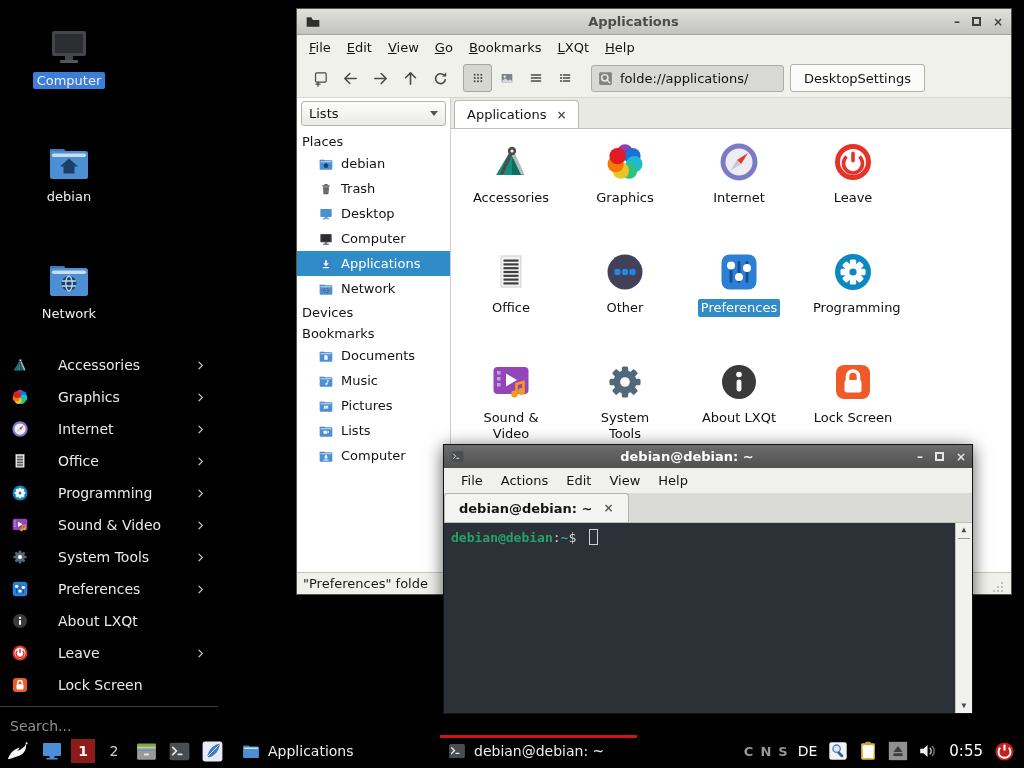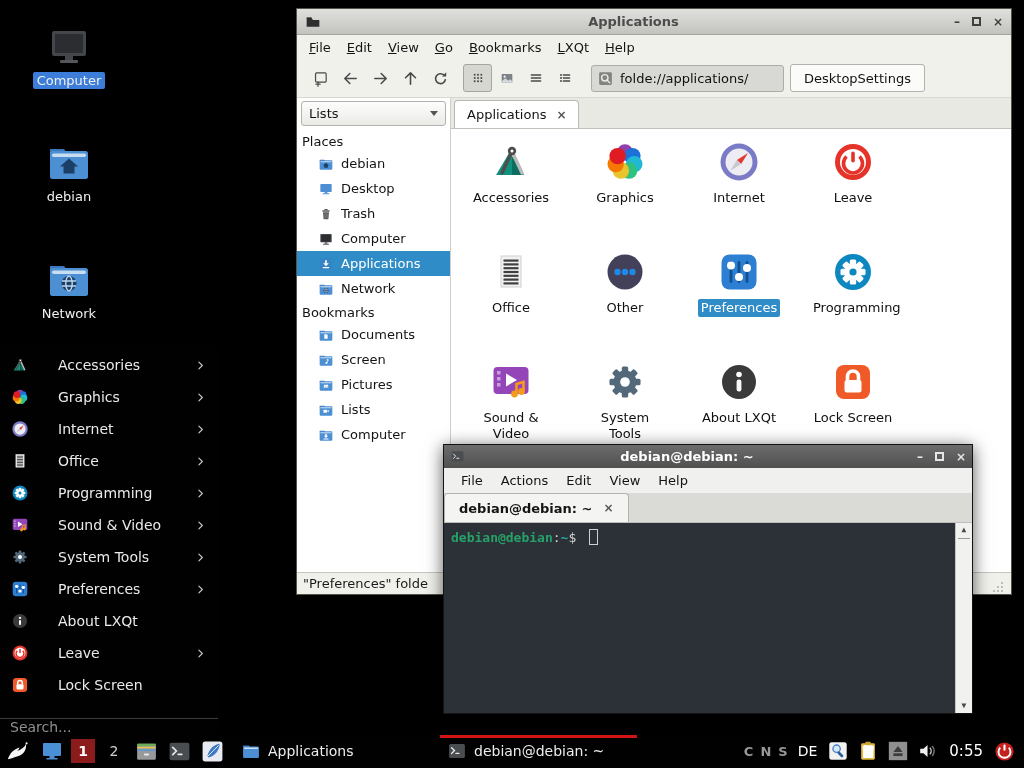--- a/index.html
+++ b/index.html
@@ -13,21 +13,21 @@
 .desk-icon .di-icn{width:48px;height:48px}
 .desk-label{margin-top:2px;font-size:13px;color:#f0f0f0;padding:1px 4px;border-radius:2px;white-space:nowrap}
 .desk-label.selected{background:var(--desktop-select)}
 
 
 #main-menu{position:absolute;left:0;top:346px;width:218px;height:388px;background:#010101;z-index:3;display:flex;flex-direction:column;padding-top:3px}
 .menu-item{height:32px;display:flex;align-items:center;padding:0 12px 0 10px;color:#eaeaea;font-size:14px}
 .menu-item .mi-icn{width:20px;height:20px;margin-right:28px}
 .menu-item .mi-label{flex:1}
 .menu-item .mi-arrow{width:11px;height:11px}
-#menu-search{margin-top:17px;border-top:1px solid #3c3c3c;height:30px;display:flex;align-items:flex-start;padding:0 10px;color:#8f8f8f;font-size:14px}
+#menu-search{margin-top:5px;border-top:1px solid #3c3c3c;height:30px;display:flex;align-items:flex-end;padding:0 10px;color:#8f8f8f;font-size:14px}
 
 
 .win-controls{display:flex;align-items:center;gap:12px;margin-left:8px}
 .wc{font-size:12px;font-weight:bold;color:#3f3f3f;line-height:1}
 .wc.box{width:9px;height:9px;border:2px solid #3f3f3f}
 
 
 #fm-window{position:absolute;left:296px;top:8px;width:716px;height:587px;background:#f1f1ec;border:1px solid #51564b;z-index:2;display:flex;flex-direction:column;box-shadow:0 3px 16px rgba(0,0,0,.55)}
 .fm-titlebar{height:26px;background:linear-gradient(#e0e0dd,#c2c2bf);border-bottom:1px solid #a2a29e;display:flex;align-items:center;padding:0 8px;flex:0 0 auto}
 .fm-titlebar .tb-icn{width:16px;height:16px}
@@ -291,37 +291,37 @@
                   <rect x="5" y="13" width="38" height="28" rx="2.5" fill="#4d8fd3"></rect>
                   <rect x="7" y="15.5" width="34" height="3.5" rx="1.7" fill="#c8ddf2"></rect>
                   <path d="M24 20.5l-9 8h3.5v7h11v-7H33z" fill="#1c3f66"></path>
                 </svg>
               </span>
               <span>debian</span>
             </div>
             <div class="place-item">
               <span class="icn" style="width: 16px; height: 16px;">
                 <svg viewBox="0 0 48 48">
-                  <rect x="7" y="9" width="34" height="24" rx="2" fill="#4d8fd3"></rect>
-                  <rect x="20" y="33" width="8" height="4" fill="#4d8fd3"></rect>
-                  <rect x="14" y="37" width="20" height="3" rx="1" fill="#4d8fd3"></rect>
-                </svg>
-              </span>
-              <span>Desktop</span>
-            </div>
-            <div class="place-item">
-              <span class="icn" style="width: 16px; height: 16px;">
-                <svg viewBox="0 0 48 48">
                   <rect x="19" y="9" width="10" height="4" rx="1.5" fill="#5c5c5c"></rect>
                   <rect x="13" y="13" width="22" height="4" rx="1.5" fill="#5c5c5c"></rect>
                   <path d="M15 19h18l-1.6 19a2.5 2.5 0 0 1-2.5 2H19a2.5 2.5 0 0 1-2.5-2z" fill="#5c5c5c"></path>
                   <path d="M20.5 23v13M24 23v13M27.5 23v13" stroke="#8a8a8a" stroke-width="1.6"></path>
                 </svg>
               </span>
               <span>Trash</span>
+            </div>
+            <div class="place-item">
+              <span class="icn" style="width: 16px; height: 16px;">
+                <svg viewBox="0 0 48 48">
+                  <rect x="7" y="9" width="34" height="24" rx="2" fill="#4d8fd3"></rect>
+                  <rect x="20" y="33" width="8" height="4" fill="#4d8fd3"></rect>
+                  <rect x="14" y="37" width="20" height="3" rx="1" fill="#4d8fd3"></rect>
+                </svg>
+              </span>
+              <span>Desktop</span>
             </div>
             <div class="place-item">
               <span class="icn" style="width: 16px; height: 16px;">
                 <svg viewBox="0 0 48 48">
                   <rect x="7" y="9" width="34" height="25" rx="2" fill="#43464a"></rect>
                   <rect x="10" y="12" width="28" height="19" fill="#2b2d30"></rect>
                   <rect x="20" y="34" width="8" height="4" fill="#43464a"></rect>
                   <rect x="15" y="38" width="18" height="3" rx="1" fill="#53565a"></rect>
                 </svg>
               </span>
@@ -343,20 +343,21 @@
                   <path d="M5 11h14l3 4H5z" fill="#3b78bd"></path>
                   <rect x="5" y="13" width="38" height="28" rx="2.5" fill="#4d8fd3"></rect>
                   <rect x="7" y="15.5" width="34" height="3.5" rx="1.7" fill="#c8ddf2"></rect>
                   <circle cx="24" cy="28.5" r="7.5" fill="#1c3f66"></circle>
                   <ellipse cx="24" cy="28.5" rx="3.2" ry="7.5" fill="none" stroke="#bcd6ef" stroke-width="1.4"></ellipse>
                   <path d="M17 26h14M17 31h14" stroke="#bcd6ef" stroke-width="1.4" fill="none"></path>
                 </svg>
               </span>
               <span>Network</span>
             </div>
+            <div class="place-header">Devices</div>
             <div class="place-header">Bookmarks</div>
             <div class="place-item">
               <span class="icn" style="width: 16px; height: 16px;">
                 <svg viewBox="0 0 48 48">
                   <path d="M5 11h14l3 4H5z" fill="#3b78bd"></path>
                   <rect x="5" y="13" width="38" height="28" rx="2.5" fill="#4d8fd3"></rect>
                   <rect x="7" y="15.5" width="34" height="3.5" rx="1.7" fill="#c8ddf2"></rect>
                   <path d="M19 22h7l3 3v10h-10z" fill="#fff"></path>
                   <path d="M26 22l3 3h-3z" fill="#9fc0e0"></path>
                 </svg>
@@ -367,21 +368,21 @@
               <span class="icn" style="width: 16px; height: 16px;">
                 <svg viewBox="0 0 48 48">
                   <path d="M5 11h14l3 4H5z" fill="#3b78bd"></path>
                   <rect x="5" y="13" width="38" height="28" rx="2.5" fill="#4d8fd3"></rect>
                   <rect x="7" y="15.5" width="34" height="3.5" rx="1.7" fill="#c8ddf2"></rect>
                   <rect x="26.5" y="21" width="2.2" height="11.5" fill="#fff"></rect>
                   <circle cx="25.2" cy="32.8" r="3" fill="#fff"></circle>
                   <path d="M28.7 21c2.6 1 4.2 2.6 3.6 5.2l-3.6-1.6z" fill="#fff"></path>
                 </svg>
               </span>
-              <span>Screen</span>
+              <span>Music</span>
             </div>
             <div class="place-item">
               <span class="icn" style="width: 16px; height: 16px;">
                 <svg viewBox="0 0 48 48">
                   <path d="M5 11h14l3 4H5z" fill="#3b78bd"></path>
                   <rect x="5" y="13" width="38" height="28" rx="2.5" fill="#4d8fd3"></rect>
                   <rect x="7" y="15.5" width="34" height="3.5" rx="1.7" fill="#c8ddf2"></rect>
                   <rect x="17.5" y="23" width="13" height="10" rx="1" fill="#fff"></rect>
                   <circle cx="21" cy="26.5" r="1.4" fill="#4d8fd3"></circle>
                   <path d="M18.5 31.5l3.5-3 2.5 2 3-2.5 2.5 3.5z" fill="#4d8fd3"></path>

